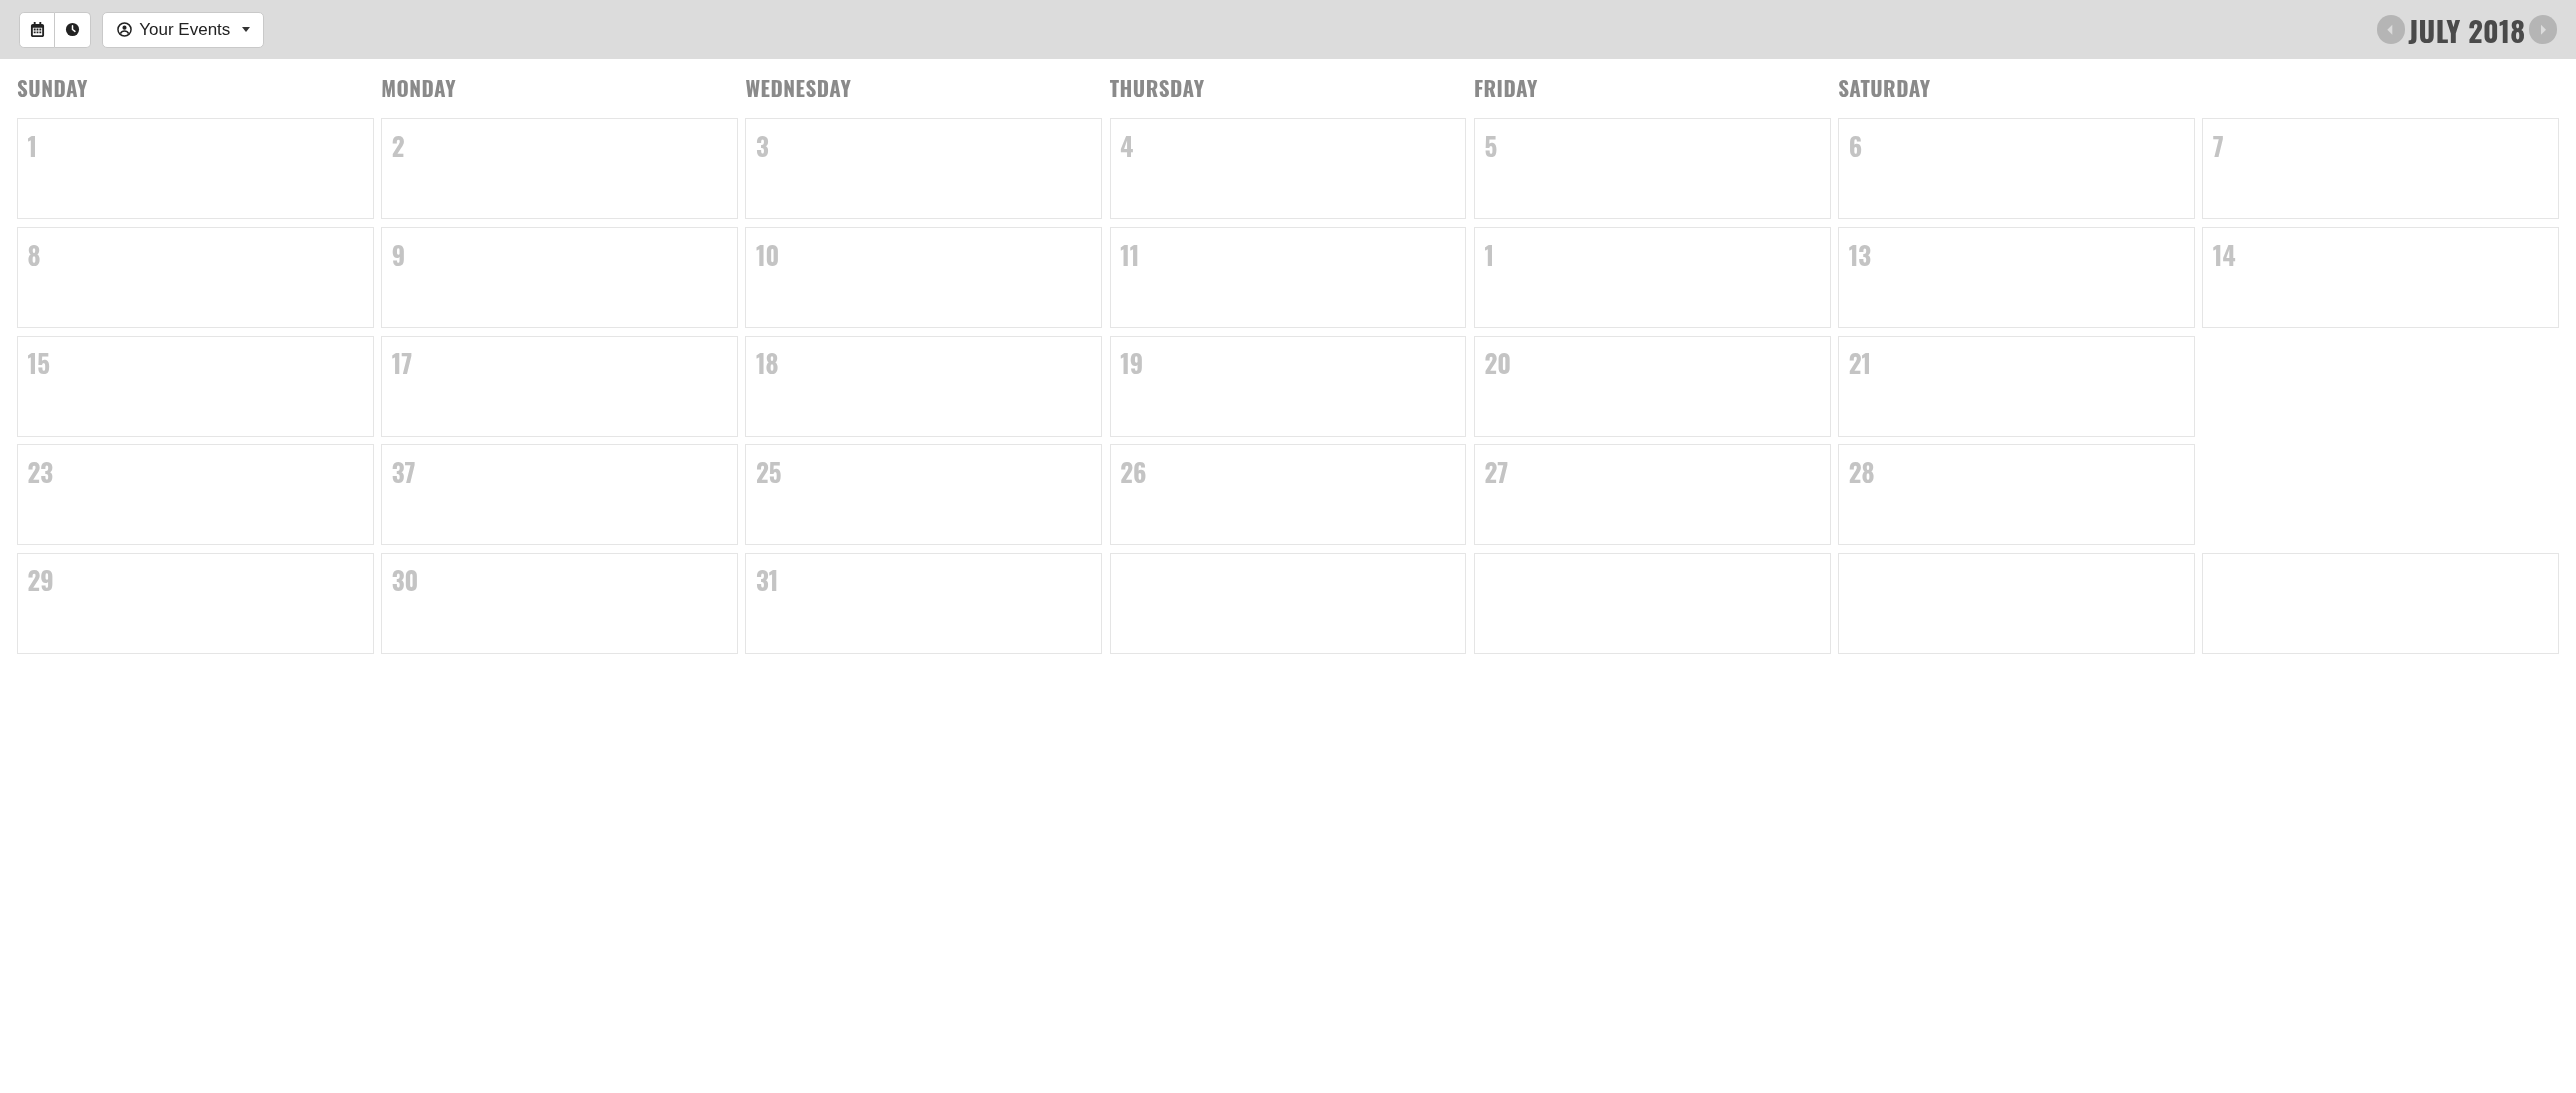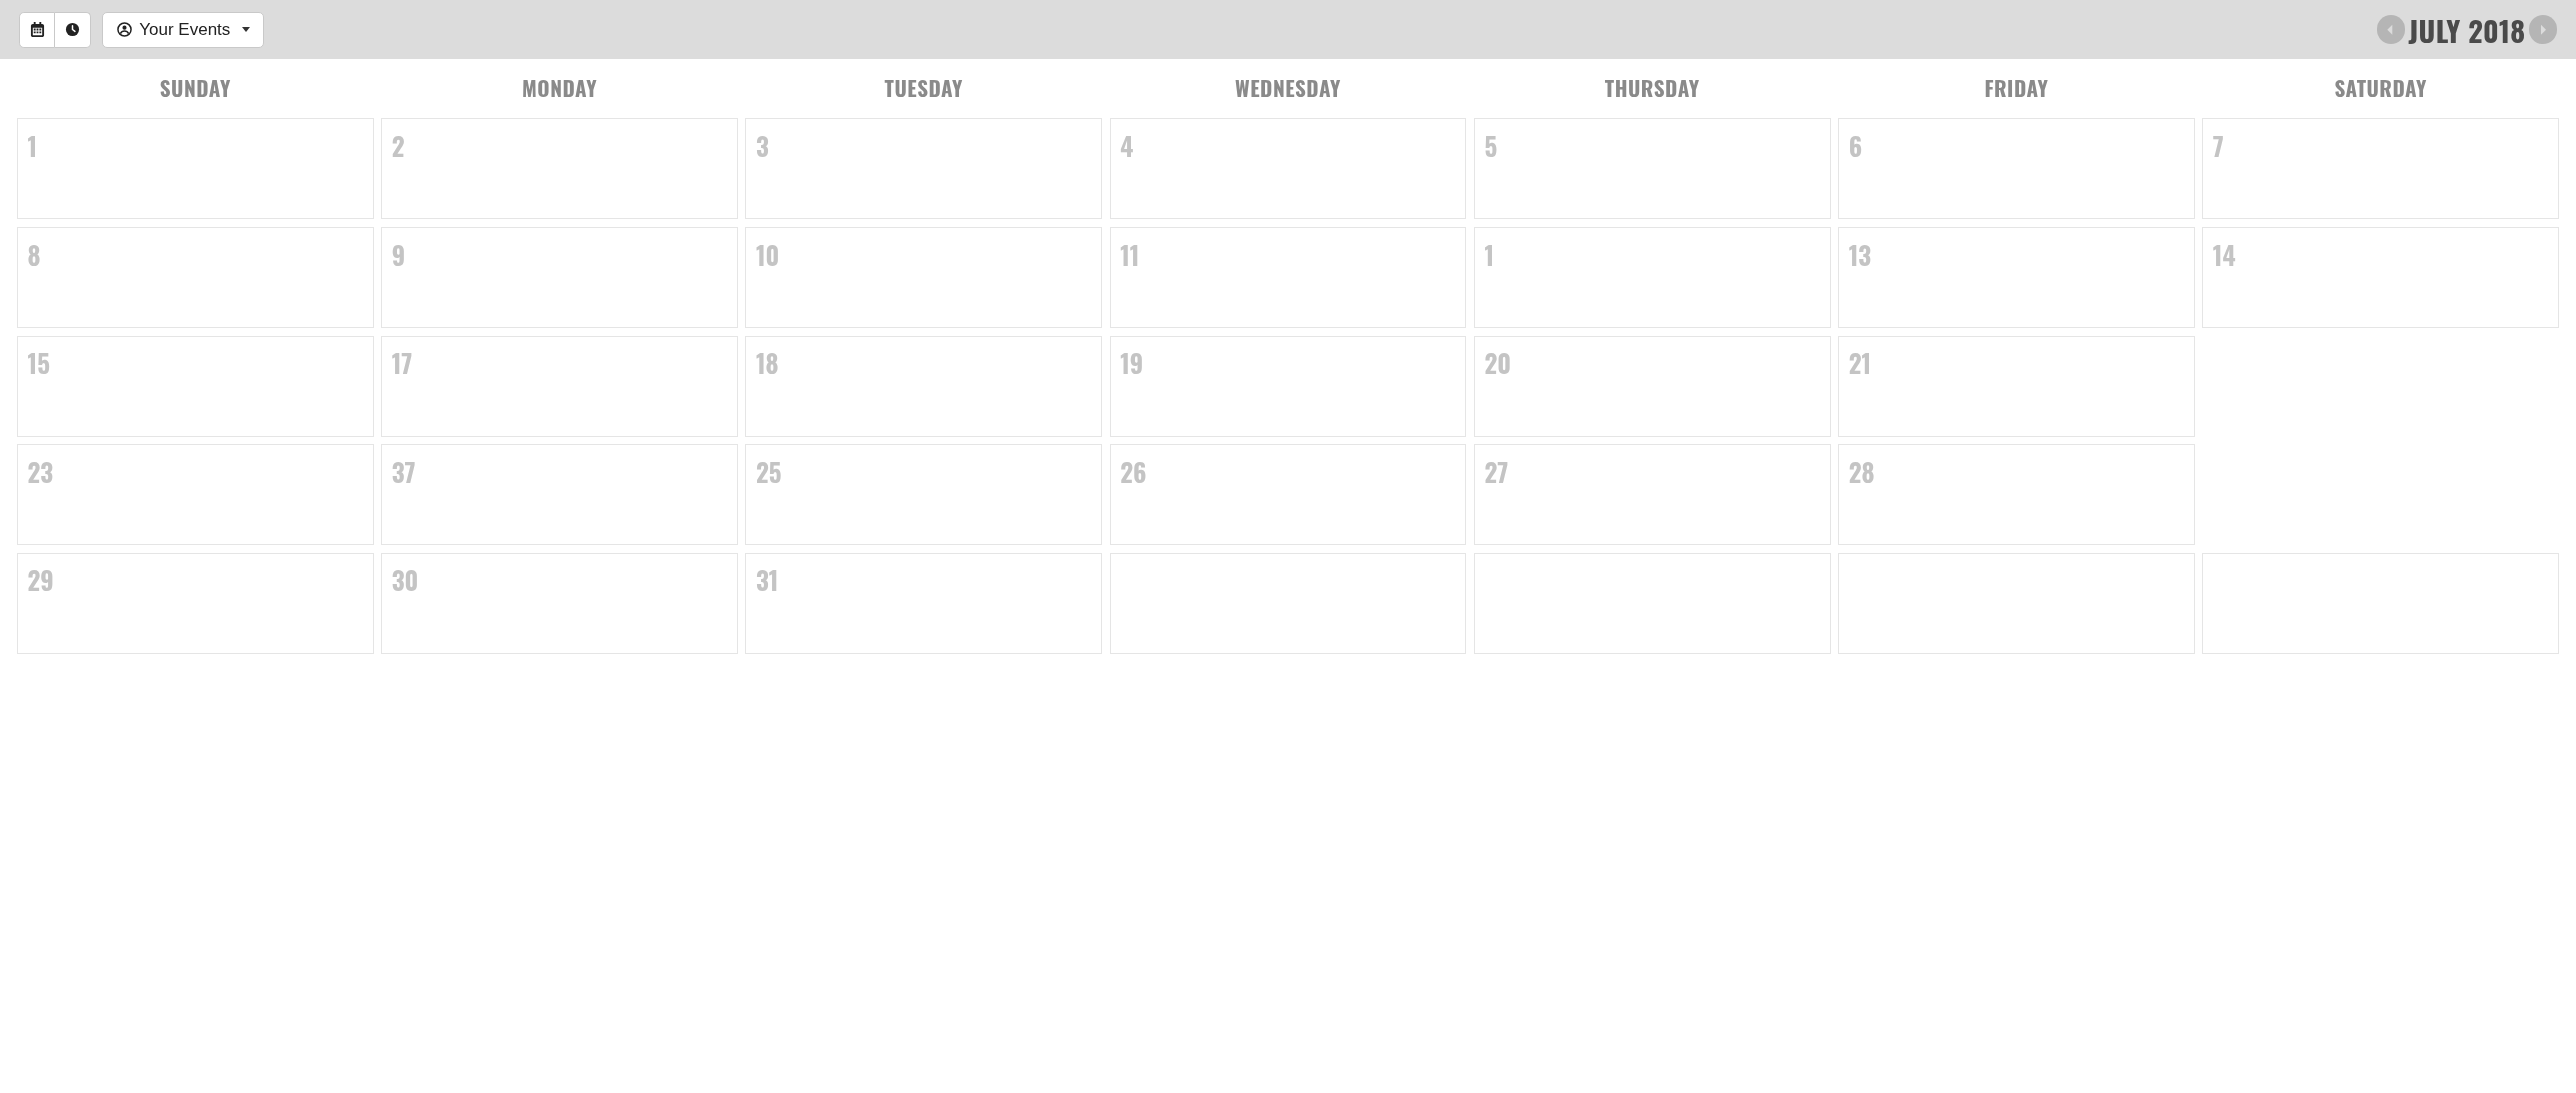--- a/index.html
+++ b/index.html
@@ -78,21 +78,20 @@
   .calendar {
     padding: 5.7px 17px 17px 17px;
   }
   .dow-row {
     display: grid;
     grid-template-columns: repeat(7, 1fr);
     gap: 7.6px;
     margin-bottom: 5.7px;
   }
   .dow {
-    text-align: center;
     font-family: "Arial Narrow","Helvetica Neue Condensed","Oswald",sans-serif;
     font-stretch: condensed;
     font-weight: 700;
     font-size: 21px;
     letter-spacing: 0.5px;
     color: #8a8a8a;
     padding: 7.6px 0 9.5px 0;
     text-transform: uppercase;
   }
   .weeks {
@@ -168,21 +167,20 @@
           <path d="M6 2l6 6-6 6V2z"></path>
         </svg>
     </span>
   </div>
 </div>
 
 <div class="calendar">
   <div class="dow-row">
     <div class="dow">SUNDAY</div>
     <div class="dow">MONDAY</div>
-    <div class="dow">TUESDAY</div>
     <div class="dow">WEDNESDAY</div>
     <div class="dow">THURSDAY</div>
     <div class="dow">FRIDAY</div>
     <div class="dow">SATURDAY</div>
   </div>
   <div class="weeks" id="weeks">
       <div class="week">
         <div class="day">
           <div class="day-num">1</div>
         </div>

